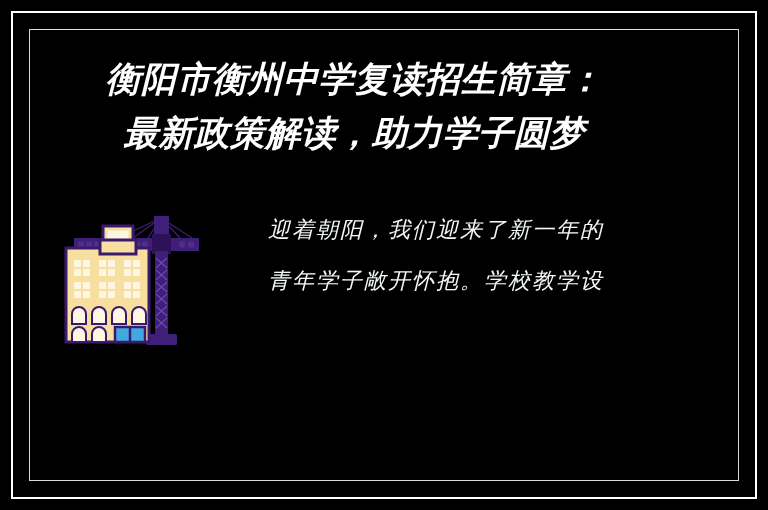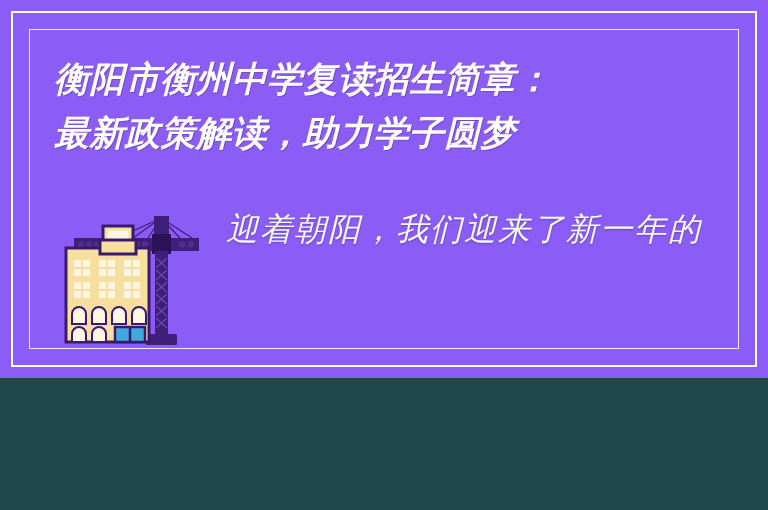--- a/index.html
+++ b/index.html
@@ -10,23 +10,24 @@
     width: 768px;
     height: 510px;
     overflow: hidden;
     background: #1e474c;
     font-family: "Liberation Sans", sans-serif;
   }
 
   .poster {
     position: relative;
     width: 768px;
-    height: 378px;
-    background: #8b5cf6;
+    height: 510px;
+    background: #000000;
     overflow: hidden;
+    text-align: center;
   }
 
   
   .frame-outer {
     position: absolute;
     left: 11px;
     top: 11px;
     right: 11px;
     bottom: 11px;
     border: 2px solid #ffffff;
@@ -88,21 +89,21 @@
   .body-copy {
     position: absolute;
     left: 226px;
     top: 8px;
     width: 420px;
   }
   .body-line {
     color: #f4f8f7;
     font-family: "DejaVu Serif", "Liberation Serif", serif;
     font-style: italic;
-    font-size: 32px;
+    font-size: 22px;
     line-height: 51px;
     letter-spacing: 2px;
     white-space: nowrap;
     text-shadow: 0 1px 2px rgba(0,0,0,0.25);
   }
 </style>
 </head>
 <body>
 
 <div class="poster">
@@ -212,16 +213,17 @@
         </g>
 
         <rect x="57" y="117" width="30" height="15" fill="#3fa9e0" stroke="#3b1a6e" stroke-width="2.5"></rect>
         <line x1="72" y1="117" x2="72" y2="132" stroke="#3b1a6e" stroke-width="2.5"></line>
 
       </svg>
     </div>
 
     <div class="body-copy">
       <div class="body-line">迎着朝阳，我们迎来了新一年的</div>
+      <div class="body-line">青年学子敞开怀抱。学校教学设</div>
     </div>
 
   </div>
 </div>
 
 </body></html>

